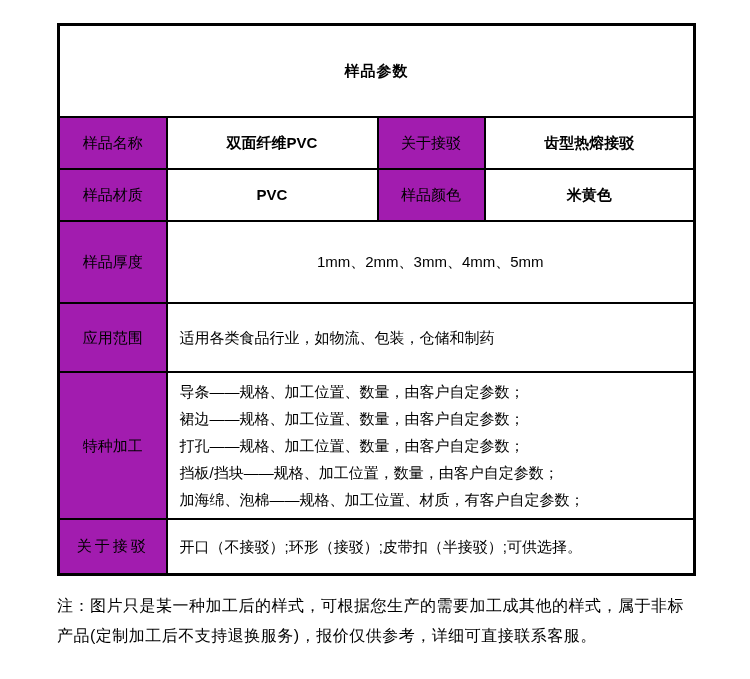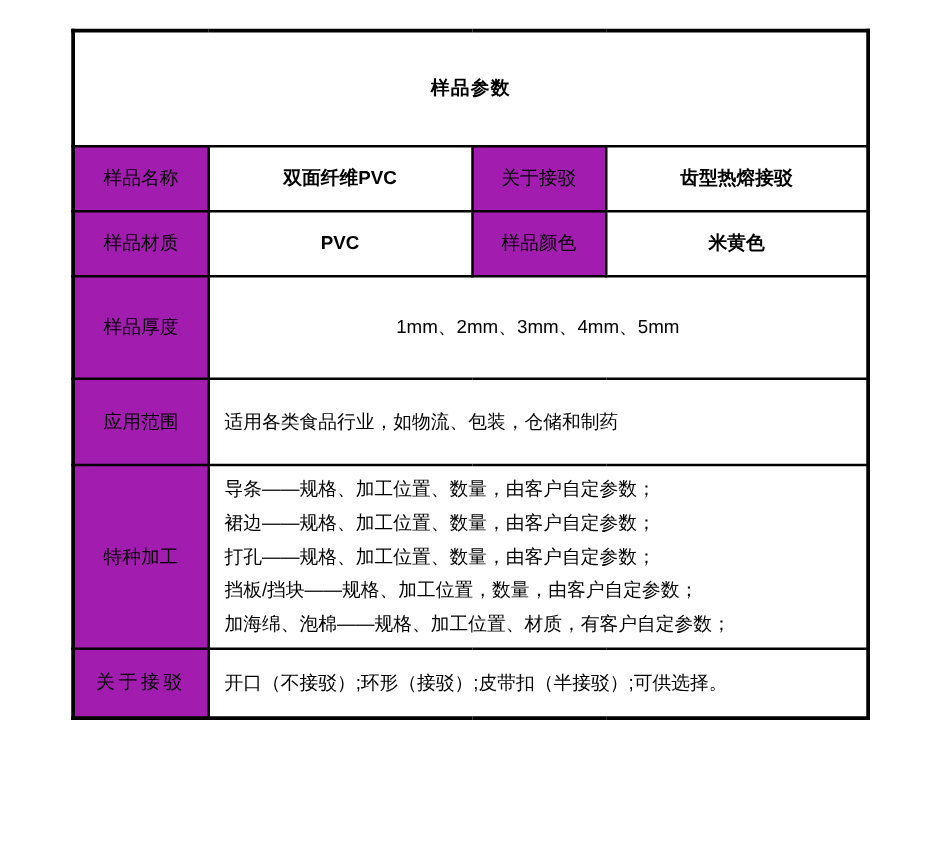--- a/index.html
+++ b/index.html
@@ -112,14 +112,18 @@
         </td>
       </tr>
 
       <tr class="joint-row">
         <td class="label-cell label-spaced">关于接驳</td>
         <td colspan="3" class="left-value">开口（不接驳）;环形（接驳）;皮带扣（半接驳）;可供选择。</td>
       </tr>
     </tbody>
   </table>
 
+  <div class="note">
+    <div>注：图片只是某一种加工后的样式，可根据您生产的需要加工成其他的样式，属于非标</div>
+    <div>产品(定制加工后不支持退换服务)，报价仅供参考，详细可直接联系客服。</div>
+  </div>
 
 </div>
 
 </body></html>

